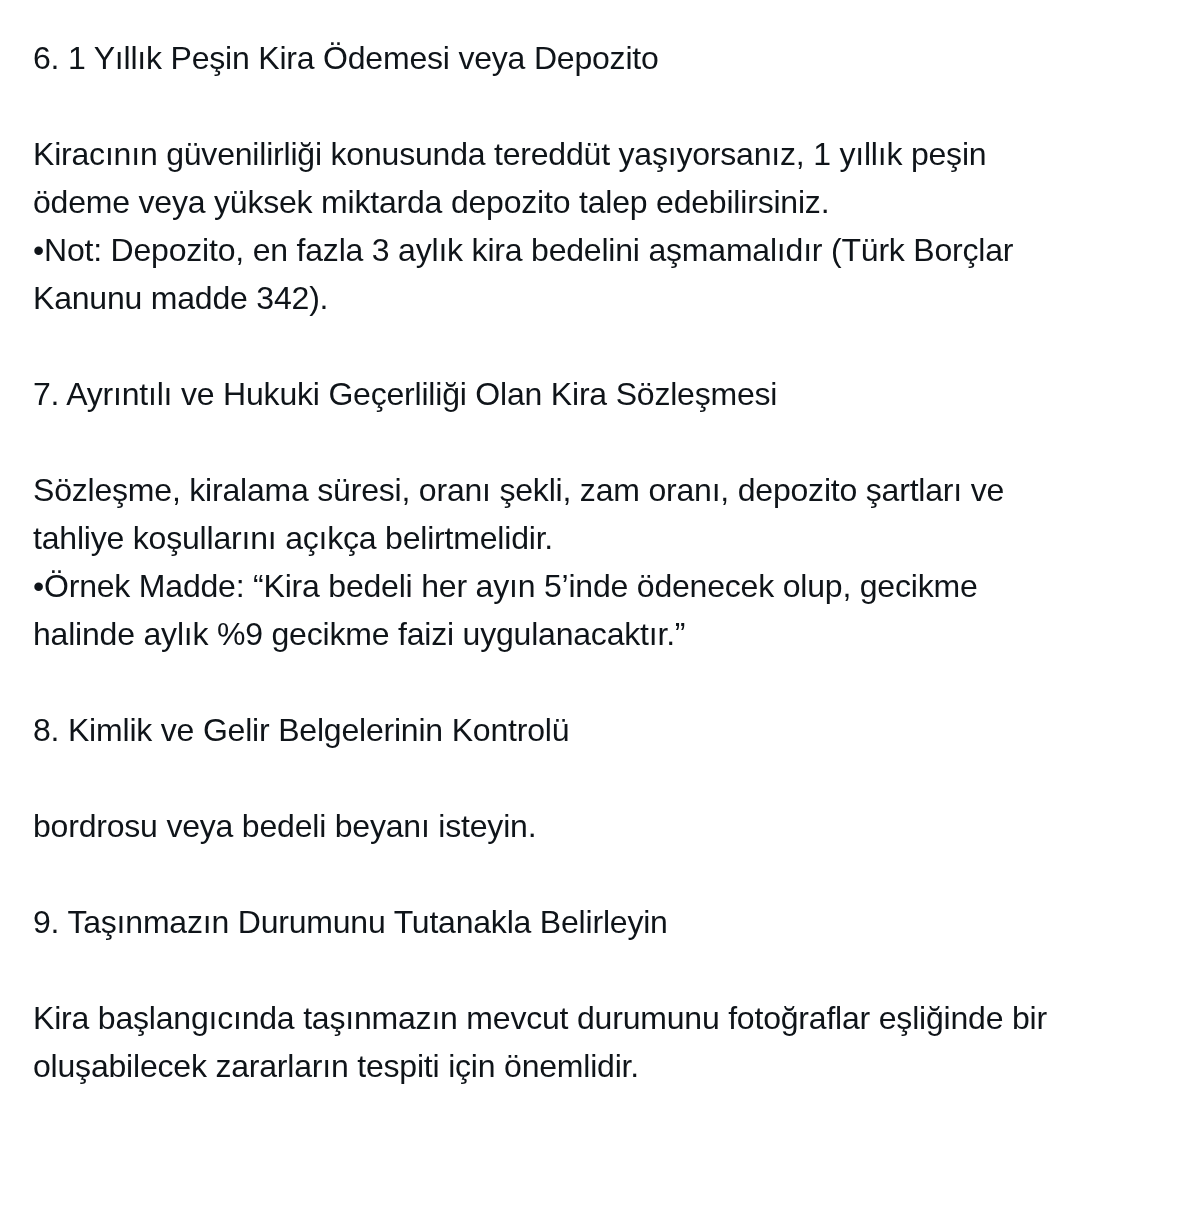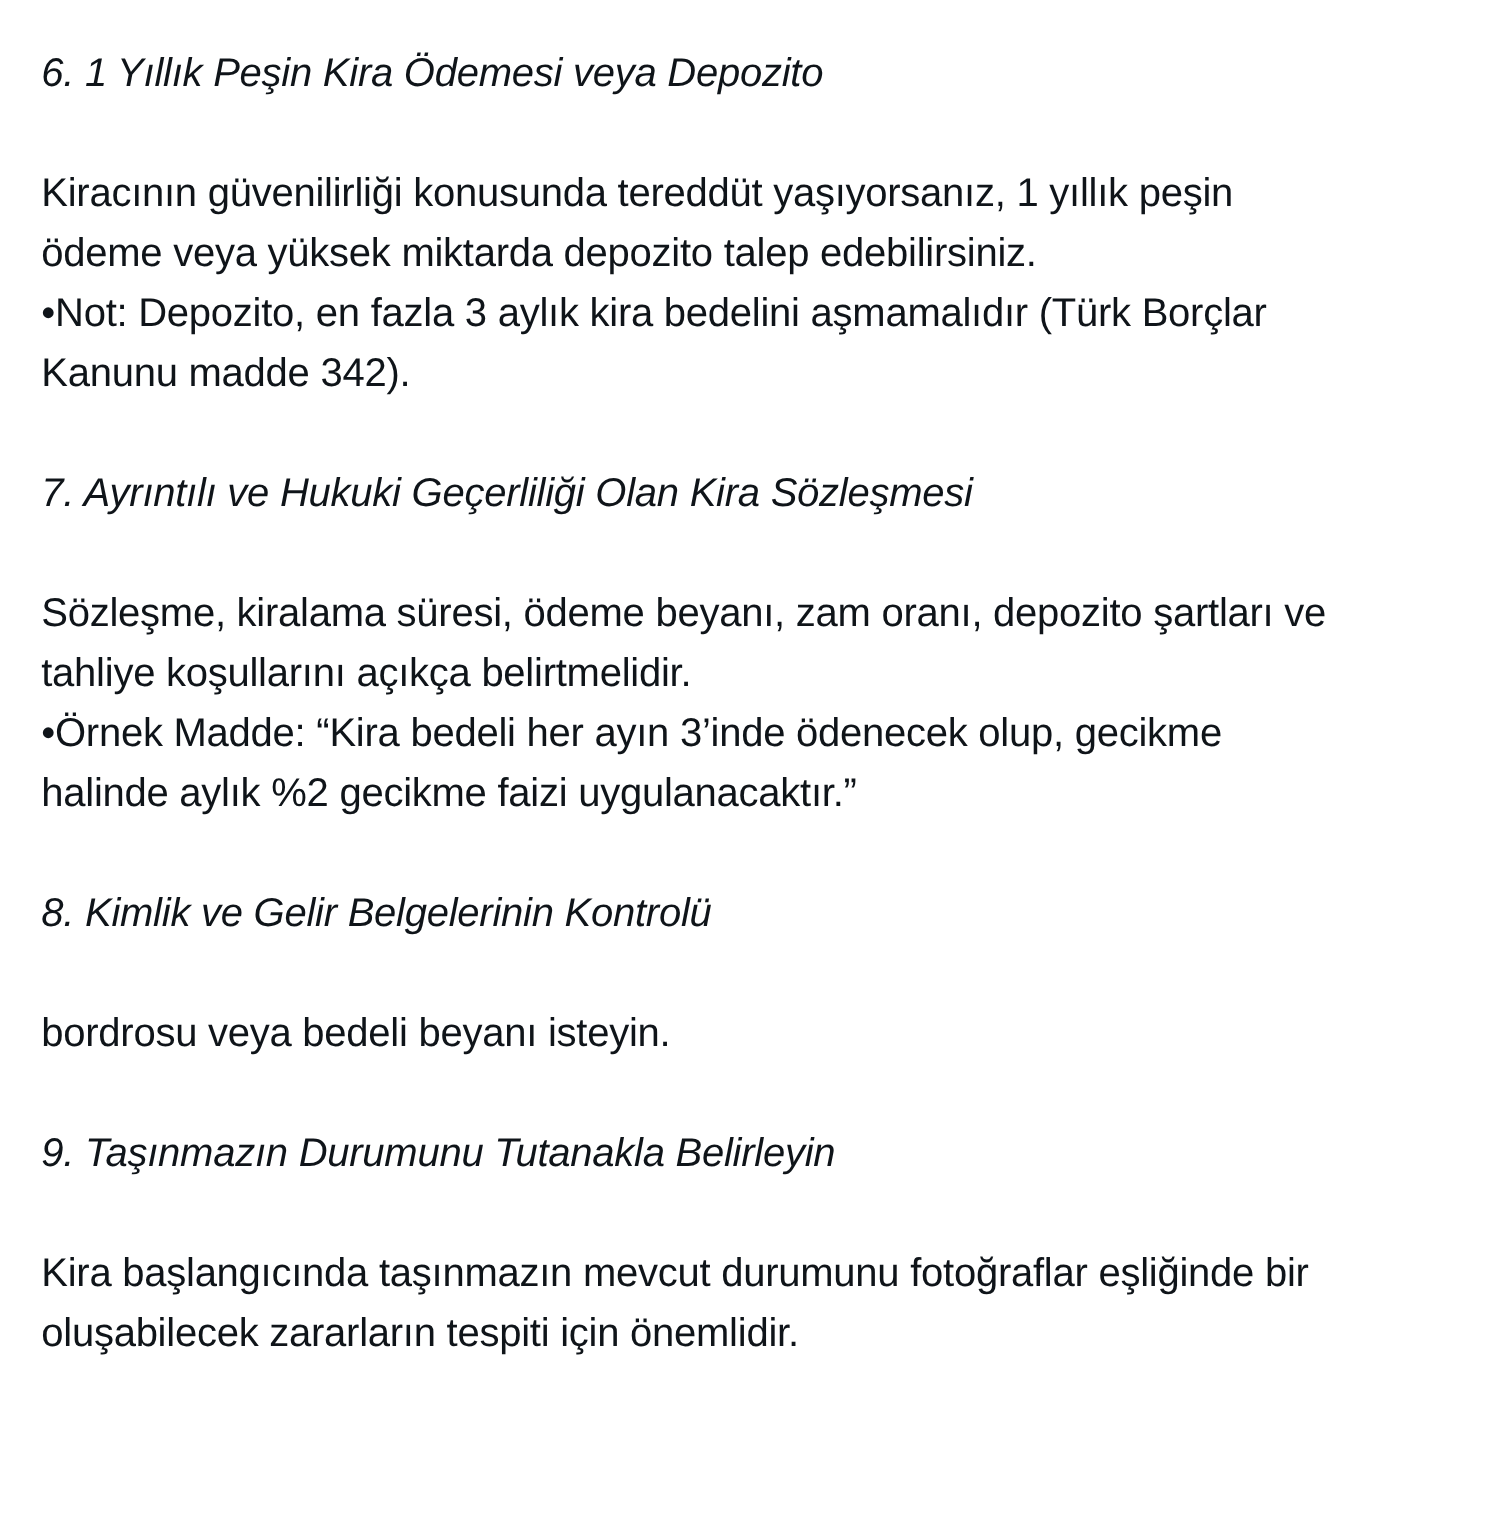--- a/index.html
+++ b/index.html
@@ -21,21 +21,20 @@
     line-height: 48px;
     font-weight: 400;
     letter-spacing: -0.2px;
     color: #0f1419;
   }
   .doc h2 {
     font-size: 32px;
     line-height: 48px;
     font-weight: 400;
     margin: 0 0 48px 0;
-    font-style: italic;
   }
   .doc p {
     margin: 0 0 48px 0;
   }
   .doc section:last-child p {
     margin-bottom: 0;
   }
   .line {
     display: block;
     white-space: nowrap;
@@ -52,24 +51,24 @@
       <span class="line">Kiracının güvenilirliği konusunda tereddüt yaşıyorsanız, 1 yıllık peşin</span>
       <span class="line">ödeme veya yüksek miktarda depozito talep edebilirsiniz.</span>
       <span class="line">•Not: Depozito, en fazla 3 aylık kira bedelini aşmamalıdır (Türk Borçlar</span>
       <span class="line">Kanunu madde 342).</span>
     </p>
   </section>
 
   <section>
     <h2>7. Ayrıntılı ve Hukuki Geçerliliği Olan Kira Sözleşmesi</h2>
     <p>
-      <span class="line">Sözleşme, kiralama süresi, ödeme beyanı, zam oranı, depozito şartları ve</span>
+      <span class="line">Sözleşme, kiralama süresi, oranı şekli, zam oranı, depozito şartları ve</span>
       <span class="line">tahliye koşullarını açıkça belirtmelidir.</span>
-      <span class="line">•Örnek Madde: “Kira bedeli her ayın 3’inde ödenecek olup, gecikme</span>
-      <span class="line">halinde aylık %2 gecikme faizi uygulanacaktır.”</span>
+      <span class="line">•Örnek Madde: “Kira bedeli her ayın 5’inde ödenecek olup, gecikme</span>
+      <span class="line">halinde aylık %9 gecikme faizi uygulanacaktır.”</span>
     </p>
   </section>
 
   <section>
     <h2>8. Kimlik ve Gelir Belgelerinin Kontrolü</h2>
     <p>
       <span class="line">bordrosu veya bedeli beyanı isteyin.</span>
     </p>
   </section>
 

